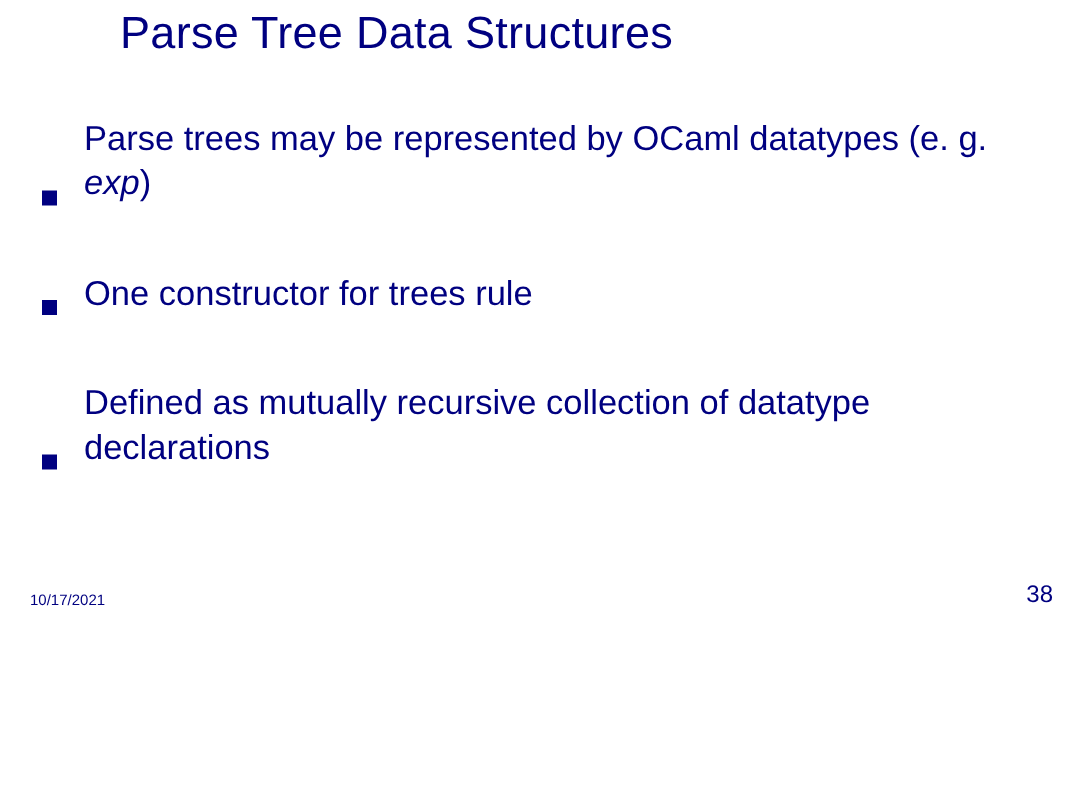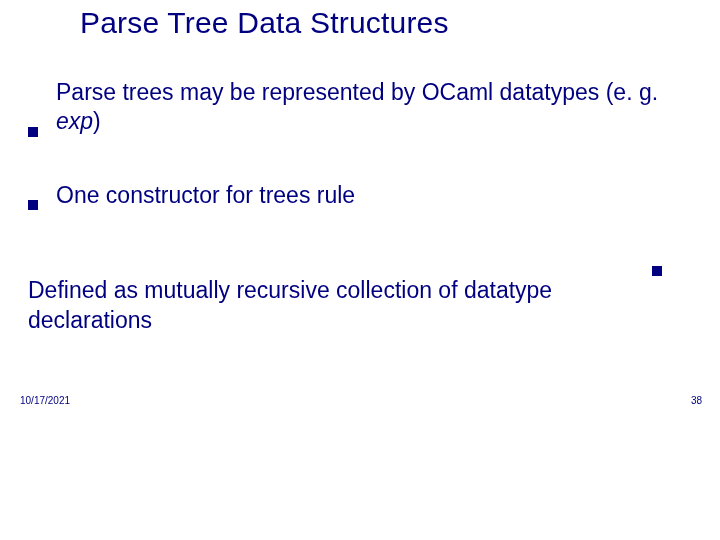--- a/index.html
+++ b/index.html
@@ -61,21 +61,21 @@
     position: absolute;
     left: 20px;
     bottom: 10px;
     font-size: 10px;
     color: #000080;
   }
   .footer-num {
     position: absolute;
     right: 18px;
     bottom: 10px;
-    font-size: 10px;
+    font-size: 16px;
     color: #000080;
   }
 </style>
 </head>
 <body>
 
 <div class="slide">
 
   <div class="title">Parse Tree Data Structures</div>
 
@@ -85,21 +85,21 @@
       <div class="bullet"></div>
       <div class="bullet-text"><span>Parse trees may be represented by OCaml datatypes (e. g. </span><span class="italic">exp</span><span>)</span></div>
     </div>
 
 
     <div class="bullet-item">
       <div class="bullet"></div>
       <div class="bullet-text">One constructor for trees rule</div>
     </div>
 
-    <div class="bullet-item" style="margin-bottom:0;flex-direction:column;">
+    <div class="bullet-item" style="margin-bottom:0;">
       <div class="bullet"></div>
       <div class="bullet-text">Defined as mutually recursive collection of datatype declarations</div>
     </div>
 
   </div>
 
   <div class="footer-date">10/17/2021</div>
   <div class="footer-num">38</div>
 
 </div>

